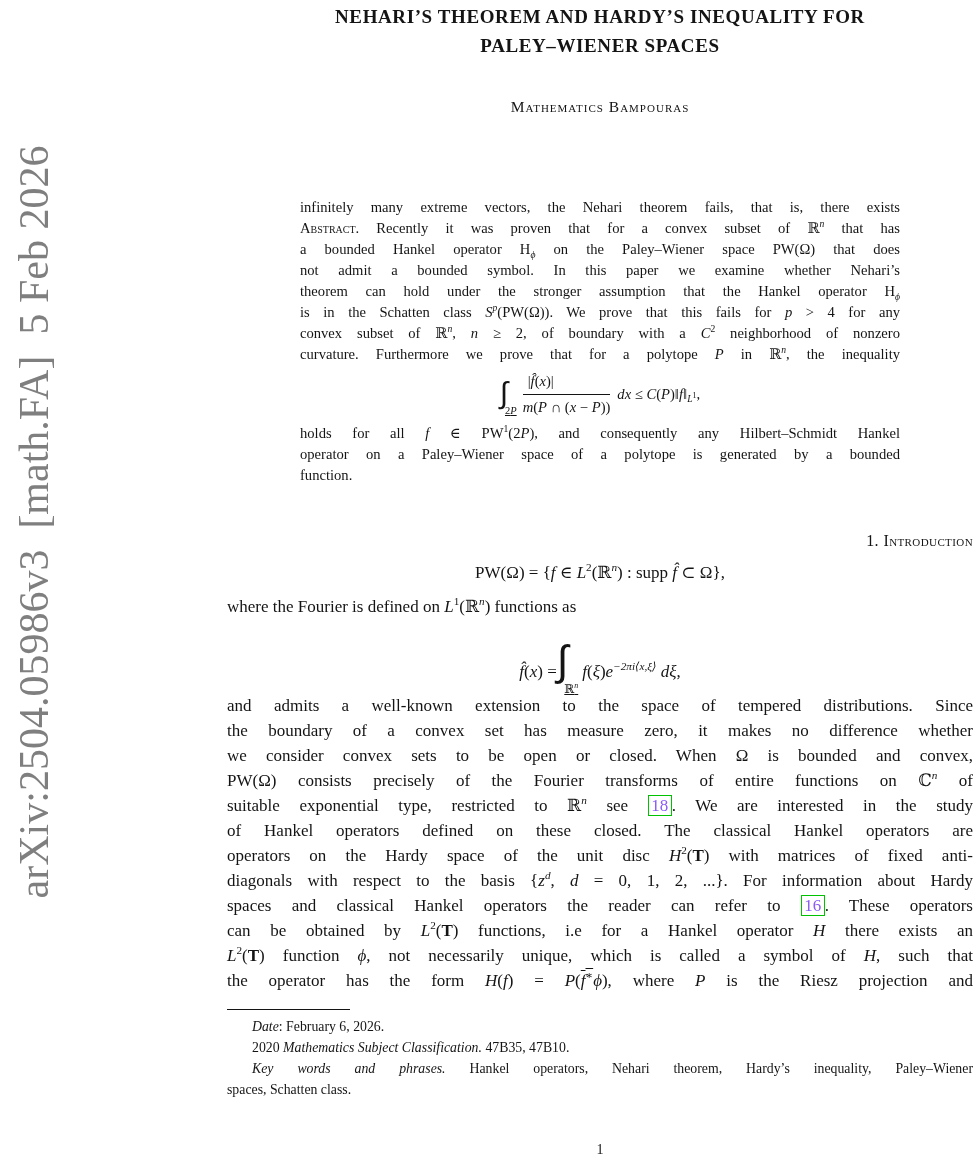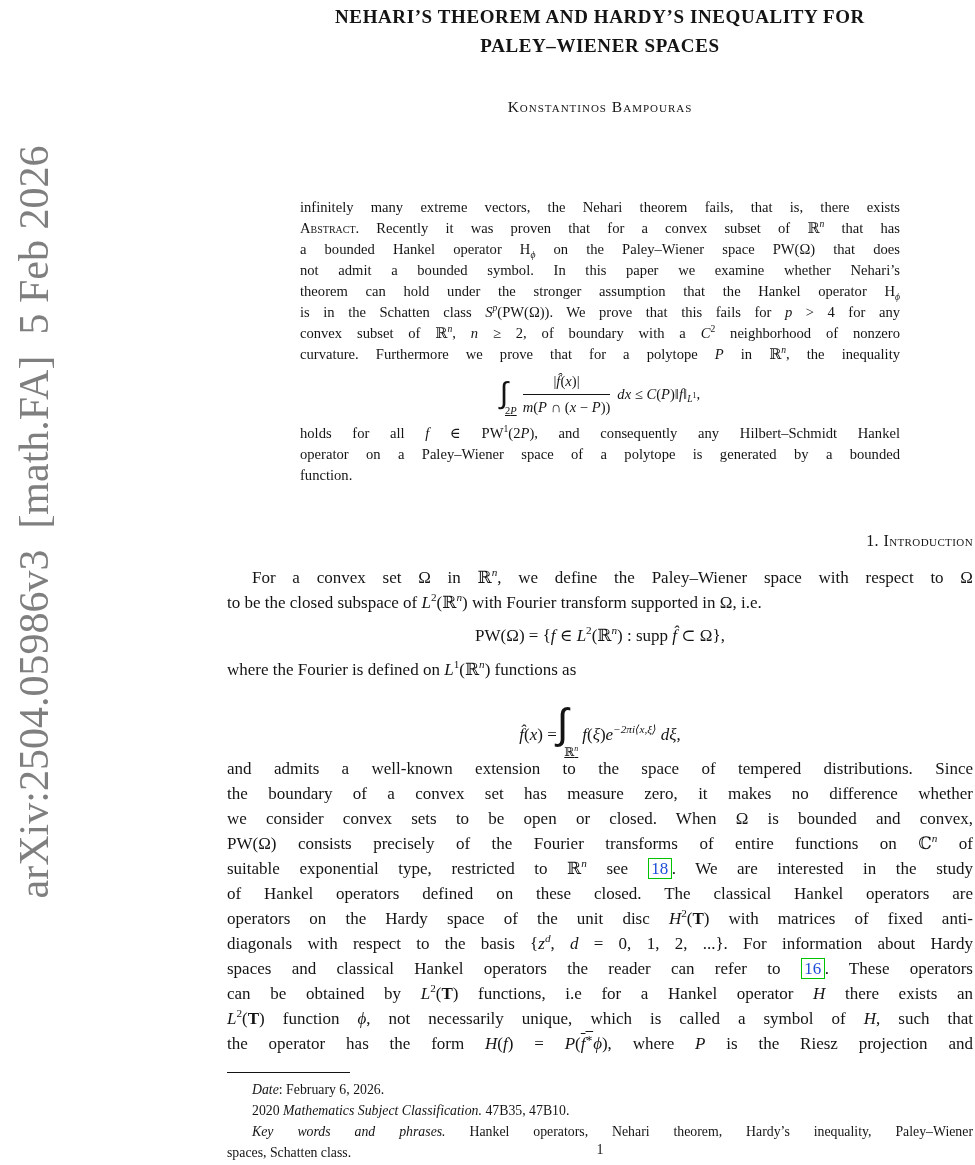--- a/index.html
+++ b/index.html
@@ -27,31 +27,31 @@
   
   .abstract{margin:80px auto 0;width:600px;font-size:14.6px;line-height:21px;}
   .sc{font-variant:small-caps;}
   
   .line{text-align:left;white-space:nowrap;}
   .line.j{white-space:normal;text-align:justify;text-align-last:justify;}
   .line.ind{text-indent:25px;}
   sup{font-size:66%;line-height:0;}
   sub{font-size:66%;line-height:0;}
   sub sup{font-size:85%;}
-  .ref{border:1.6px solid #00c300;padding:0px 2.5px;text-decoration:none;color:#1d4ed8;}
+  .ref{border:1.6px solid #00c300;padding:0px 2.5px;text-decoration:none;color:#8b5cf6;}
   
   .eq{display:flex;justify-content:center;align-items:center;}
   .eq-abs{margin:4px 0 4px;height:50px;font-size:14.6px;}
   .bigint{font-family:"DejaVu Sans",sans-serif;font-weight:200;}
   .b30{font-size:30px;line-height:30px;}
   .b42{font-size:42px;line-height:42px;}
   .intwrap{display:inline-block;white-space:nowrap;}
   .intsub{font-size:10.5px;position:relative;top:11px;left:-3px;text-decoration:underline;}
   .intsub.low{font-size:12px;top:18px;left:-4px;}
-  .frac{display:inline-flex;flex-direction:column;text-align:center;vertical-align:middle;margin:0 3px;}
+  .frac{display:inline-flex;flex-direction:column;vertical-align:middle;margin:0 3px;}
   .frac .num{padding:0 5px 2px;border-bottom:1.1px solid #141414;}
   .frac .den{padding-top:2px;}
   .eqrhs{margin-left:4px;}
   .eq-line{margin:7px 0;font-size:17px;line-height:28px;text-align:center;}
   .eq-fourier{margin:5px 0 11px;height:58px;font-size:17px;align-items:flex-end;}
   
   .section-heading{
     margin-top:44px;text-align:right;font-variant:small-caps;
     font-size:16px;line-height:22px;letter-spacing:0.4px;
   }
@@ -74,21 +74,21 @@
 
 <div class="watermark">arXiv:2504.05986v3  [math.FA]  5 Feb 2026</div>
 
 <div class="content">
 
   <div class="title">
     <div>NEHARI’S THEOREM AND HARDY’S INEQUALITY FOR</div>
     <div>PALEY–WIENER SPACES</div>
   </div>
 
-  <div class="author">Konstantinos Bampouras</div>
+  <div class="author">Mathematics Bampouras</div>
 
   <div class="abstract">
     <div>
         <div class="line j">infinitely many extreme vectors, the Nehari theorem fails, that is, there exists</div>
         <div class="line j"><span class="sc">Abstract.</span> Recently it was proven that for a convex subset of ℝ<sup><i>n</i></sup> that has</div>
         <div class="line j">a bounded Hankel operator H<sub><i>ϕ</i></sub> on the Paley–Wiener space PW(Ω) that does</div>
         <div class="line j">not admit a bounded symbol.  In this paper we examine whether Nehari’s</div>
         <div class="line j">theorem can hold under the stronger assumption that the Hankel operator H<sub><i>ϕ</i></sub></div>
         <div class="line j">is in the Schatten class <i>S</i><sup><i>p</i></sup>(PW(Ω)). We prove that this fails for <i>p</i> &gt; 4 for any</div>
         <div class="line j">convex subset of ℝ<sup><i>n</i></sup>, <i>n</i> ≥ 2, of boundary with a <i>C</i><sup>2</sup> neighborhood of nonzero</div>
@@ -104,24 +104,20 @@
     </div>
     <div>
         <div class="line j">holds for all <i>f</i> ∈ PW<sup>1</sup>(2<i>P</i>), and consequently any Hilbert–Schmidt Hankel</div>
         <div class="line j">operator on a Paley–Wiener space of a polytope is generated by a bounded</div>
         <div class="line">function.</div>
       </div>
   </div>
 
   <div class="section-heading">1. Introduction</div>
 
-  <div class="para para1">
-      <div class="line j ind">For a convex set Ω in ℝ<sup><i>n</i></sup>, we define the Paley–Wiener space with respect to Ω</div>
-      <div class="line">to be the closed subspace of <i>L</i><sup>2</sup>(ℝ<sup><i>n</i></sup>) with Fourier transform supported in Ω, i.e.</div>
-    </div>
 
   <div class="eq-line">PW(Ω) = {<i>f</i> ∈ <i>L</i><sup>2</sup>(ℝ<sup><i>n</i></sup>) : supp <i>f̂</i> ⊂ Ω},</div>
 
   <div class="para">
     <div class="line">where the Fourier is defined on <i>L</i><sup>1</sup>(ℝ<sup><i>n</i></sup>) functions as</div>
   </div>
 
   <div class="eq eq-fourier">
     <span><i>f̂</i>(<i>x</i>) = </span>
     <span class="intwrap"><span class="bigint b42">∫</span><span class="intsub low">ℝ<sup><i>n</i></sup></span></span>

